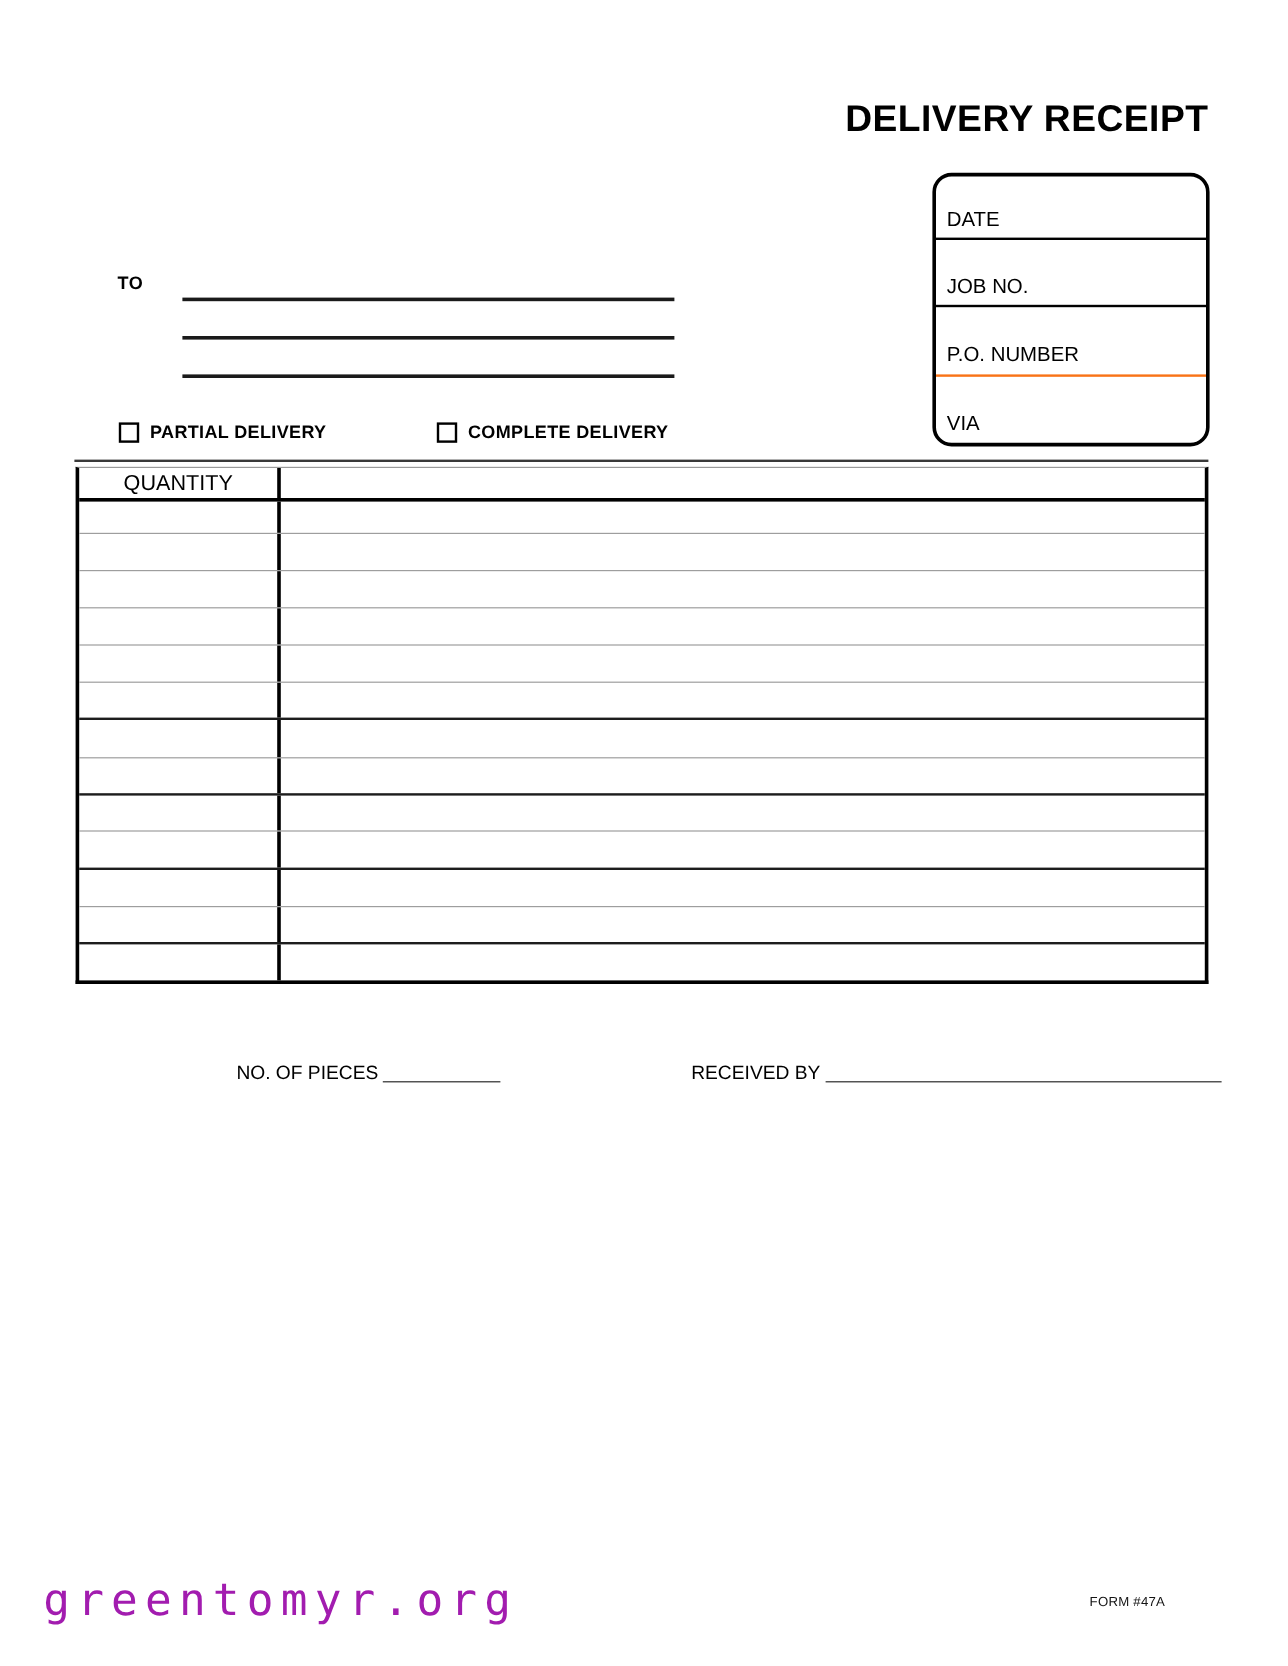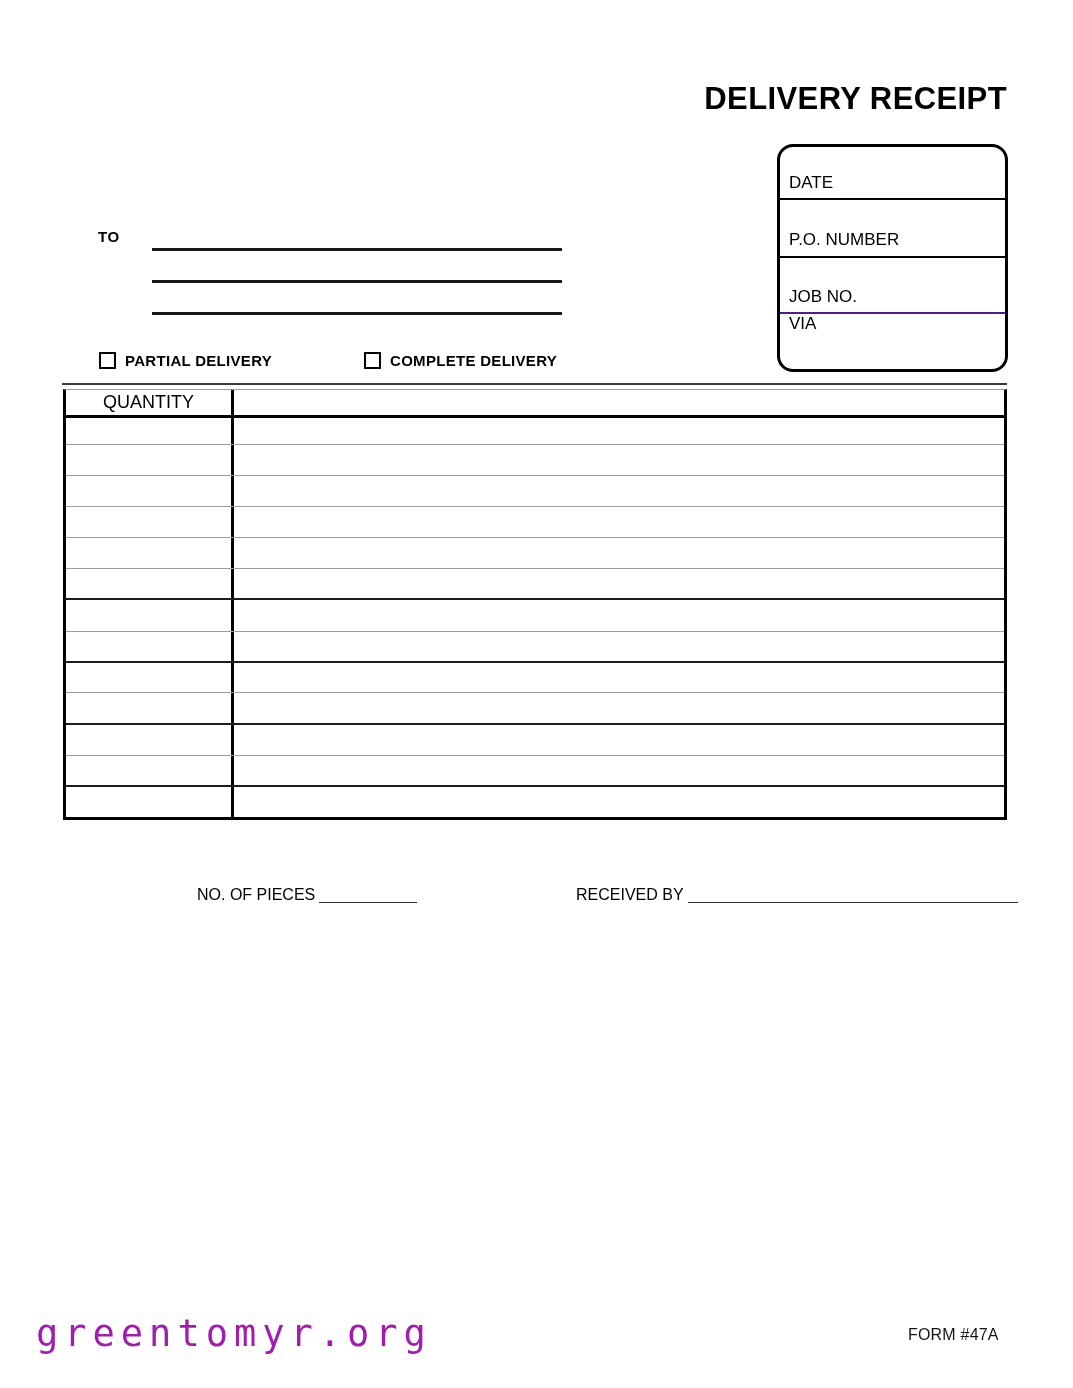--- a/index.html
+++ b/index.html
@@ -54,21 +54,21 @@
     position: relative;
     box-sizing: border-box;
     padding-left: 9px;
     font-size: 17px;
     line-height: 19px;
     white-space: nowrap;
   }
   .infobox .row.r0 { height: 51px; padding-top: 26px; }
   .infobox .row.r1 { height: 58px; padding-top: 30px; border-top: 2px solid #000; }
   .infobox .row.r2 { height: 56px; padding-top: 29px; border-top: 2px solid #000; }
-  .infobox .row.r3 { height: 57px; border-top: 2px solid #4c1d95; }
+  .infobox .row.r3 { height: 57px; padding-top: 29px; border-top: 2px solid #f97316; }
 
   
   .to-label {
     position: absolute;
     left: 98px;
     top: 228px;
     font-size: 15px;
     font-weight: bold;
     letter-spacing: 0.5px;
     line-height: 18px;
@@ -188,43 +188,43 @@
     font-size: 37px;
     letter-spacing: 6px;
     color: #a21caf;
     line-height: 44px;
     white-space: nowrap;
   }
   .formno {
     position: absolute;
     left: 908px;
     top: 1327px;
-    font-size: 16px;
+    font-size: 11px;
     letter-spacing: 0.2px;
     color: #141414;
     line-height: 16px;
     white-space: nowrap;
   }
 </style>
 </head>
 <body>
 
 <div class="page">
 
   <div class="title">DELIVERY RECEIPT</div>
 
   <div class="infobox">
     <div class="row r0">
       <span>DATE</span>
     </div>
+    <div class="row r2">
+      <span>JOB NO.</span>
+    </div>
     <div class="row r1">
       <span>P.O. NUMBER</span>
-    </div>
-    <div class="row r2">
-      <span>JOB NO.</span>
     </div>
     <div class="row r3">
       <span>VIA</span>
     </div>
   </div>
 
   <div class="to-label">TO</div>
   <div class="to-line l0"></div>
   <div class="to-line l1"></div>
   <div class="to-line l2"></div>

